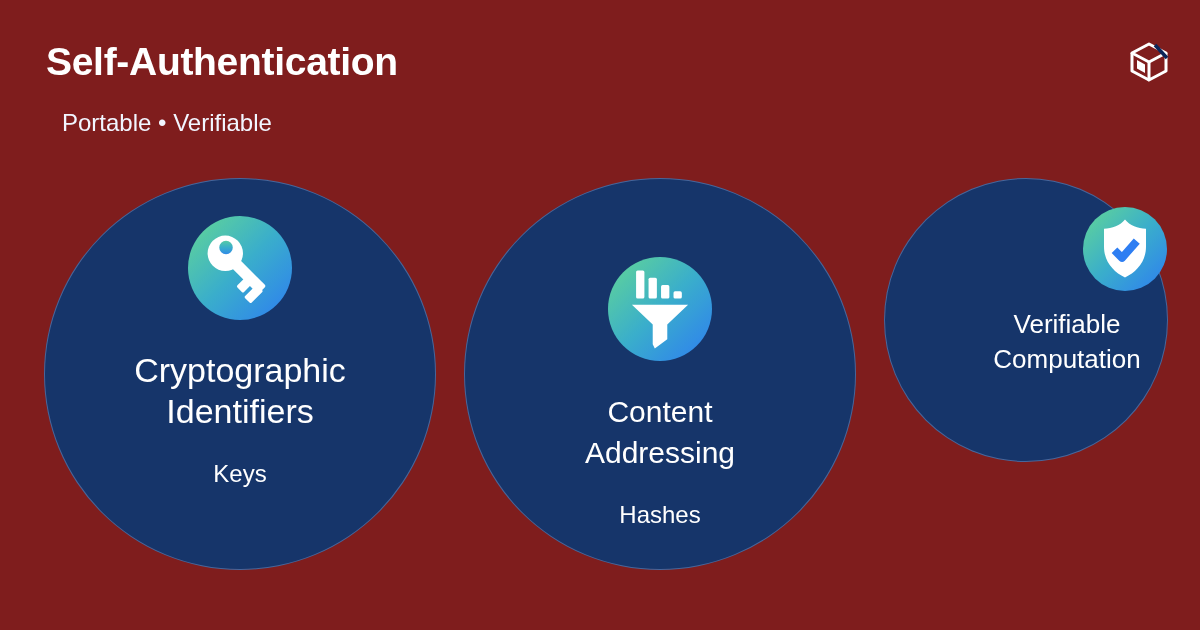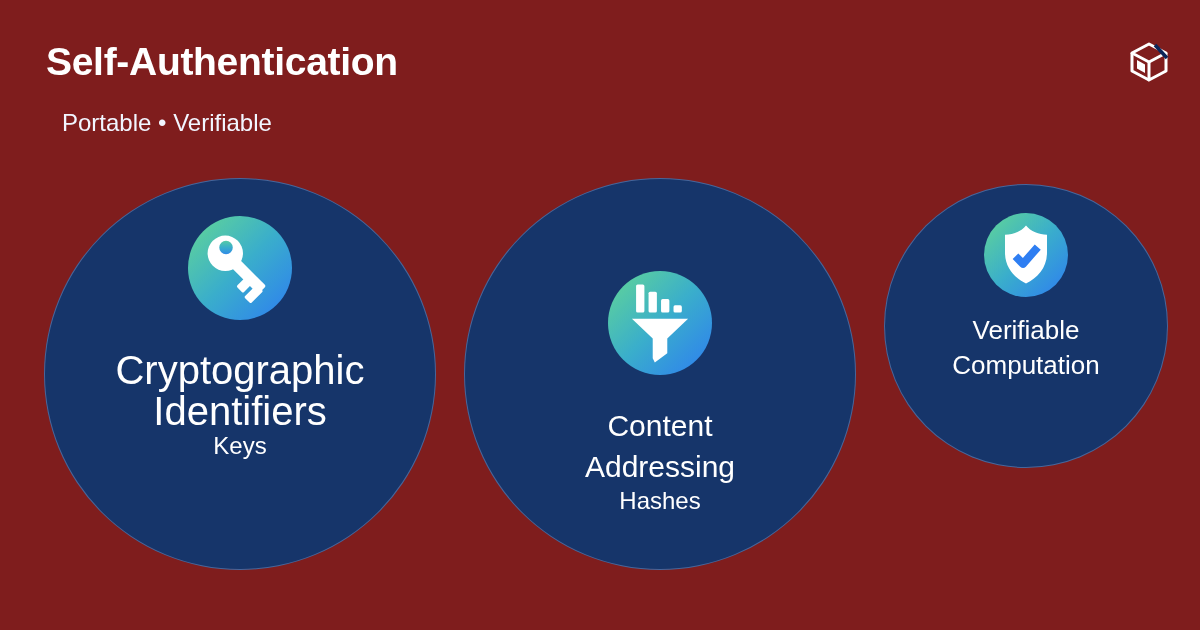--- a/index.html
+++ b/index.html
@@ -29,37 +29,37 @@
   .card {
     position:absolute;
     border-radius:50%;
     background:#16356a;
     border:1px solid rgba(140,172,224,0.42);
     display:flex; flex-direction:column; align-items:center;
     text-align:center;
   }
   .card-1 { left:44px;  top:178px; width:392px; height:392px; }
   .card-2 { left:464px; top:178px; width:392px; height:392px;justify-content:center; }
-  .card-3 { left:884px; top:184px; width:284px; height:284px; }
+  .card-3 { left:884px; top:178px; width:284px; height:284px;align-items:flex-end; }
   .badge {
     border-radius:50%;
     flex:0 0 auto;
     line-height:0;
   }
   .card-1 .badge, .card-2 .badge { margin-top:37px; width:104px; height:104px; }
   .card-3 .badge { margin-top:28px; width:84px; height:84px; }
   .badge svg { width:100%; height:100%; display:block; }
   .card-title {
     font-weight:500; color:#ffffff;
   }
-  .card-1 .card-title { margin-top:30px; font-size:40px; line-height:41px; max-width:312px; }
+  .card-1 .card-title { margin-top:30px; font-size:34px; line-height:41px; max-width:312px; }
   .card-2 .card-title { margin-top:30px; font-size:30px; line-height:41px; max-width:252px; }
   .card-3 .card-title { margin-top:16px; font-size:26px; line-height:35px; max-width:200px; }
   .card-sub {
-    font-size:24px; font-weight:400; color:#ffffff;
+    margin-top:28px; font-size:24px; font-weight:400; color:#ffffff;
   }
 </style>
 </head>
 <body>
 
 <div class="canvas">
 
   <h1 class="page-title">Self-Authentication</h1>
   <p class="page-subtitle">Portable • Verifiable</p>
 

